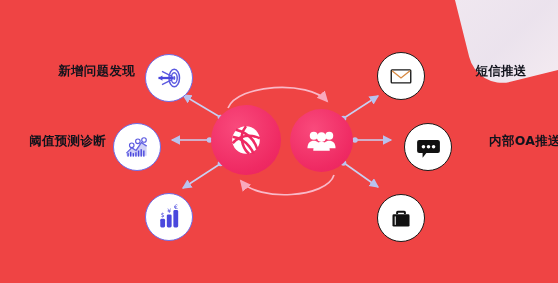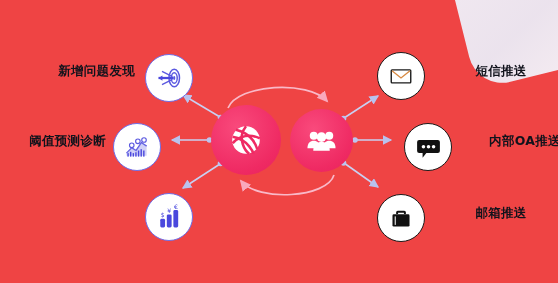--- a/index.html
+++ b/index.html
@@ -203,15 +203,14 @@
   </div>
   <div class="label r" style="left:470px; top:135px; width:110px;">内部OA推送</div>
 
   <div class="node dark" style="left:377px; top:194px; width:48px; height:48px;">
     <svg width="26" height="26" viewBox="0 0 32 32">
       <path d="M12 7 H20 A2 2 0 0 1 22 9 V11 H19.6 V9.6 H12.4 V11 H10 V9 A2 2 0 0 1 12 7 Z" fill="#111111"></path>
       <rect x="5.5" y="11.5" width="21" height="15" rx="1.6" fill="#111111"></rect>
       <rect x="8.2" y="14" width="1.5" height="10.5" fill="#ffffff" opacity=".85"></rect>
     </svg>
   </div>
-  <div class="label r" style="left:451px; top:207px; width:100px;">邮箱推送</div>
 
 </div>
 
 </body></html>

